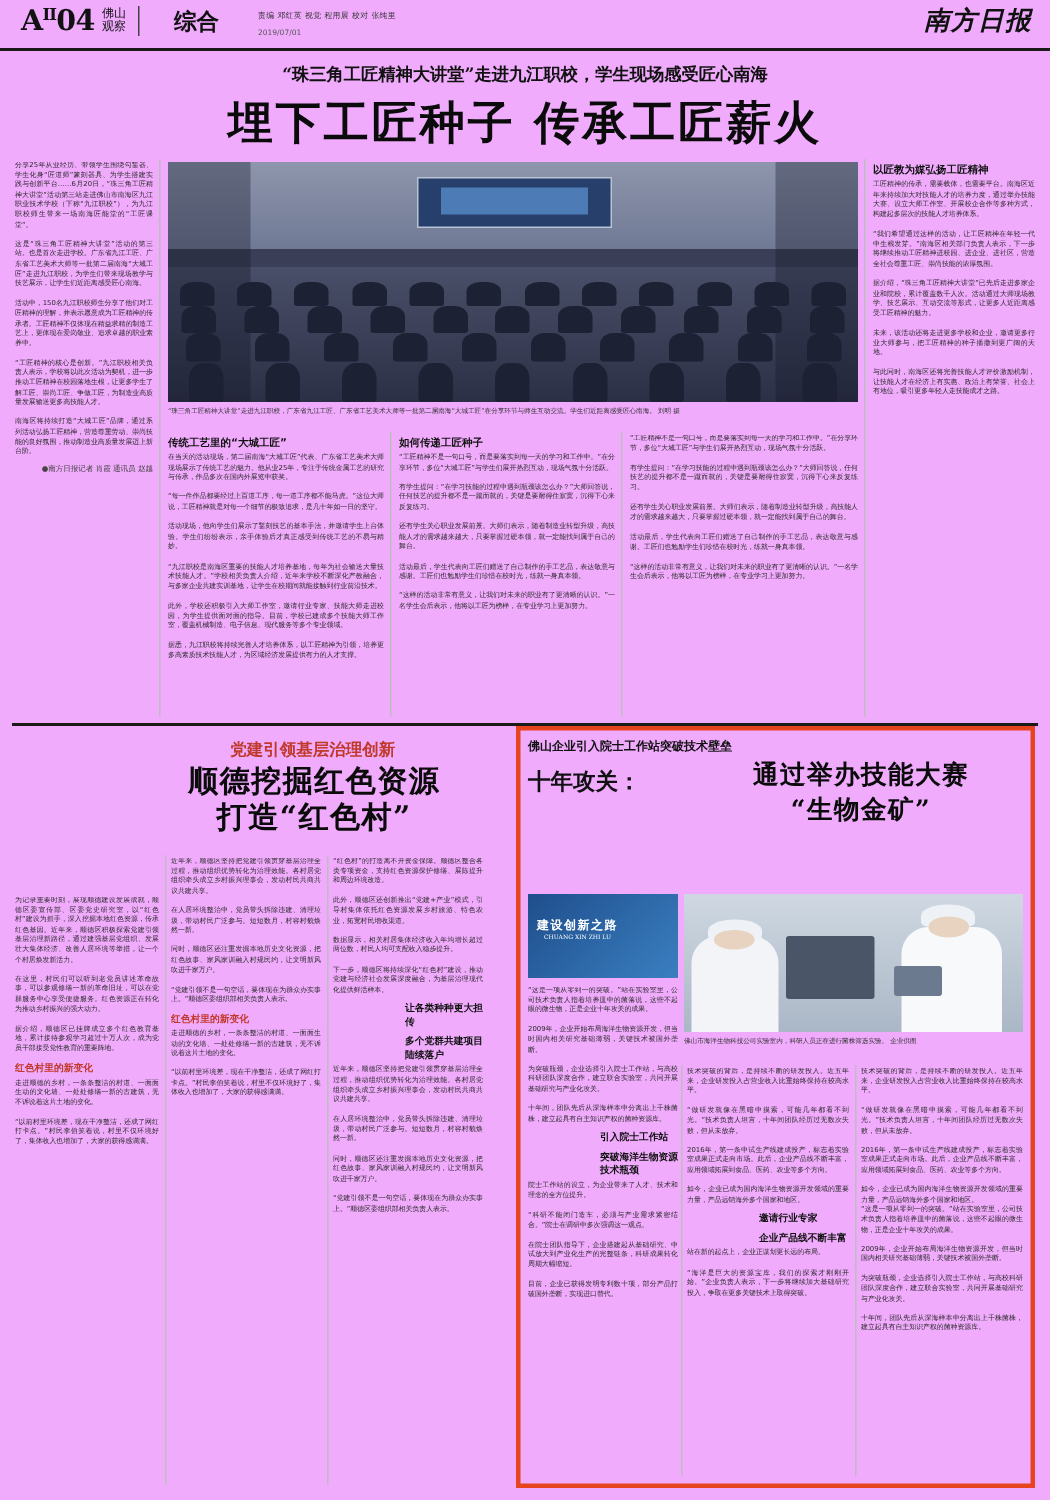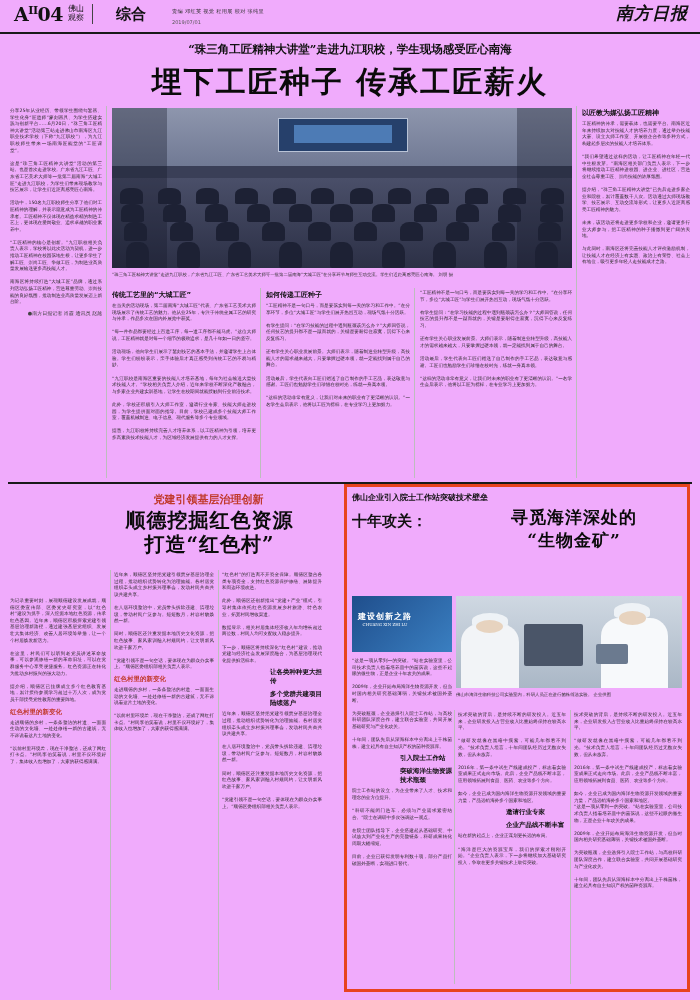--- a/index.html
+++ b/index.html
@@ -453,21 +453,21 @@
   </div>
 
   <div class="vr" style="left:110px; top:570px; height:420px;"></div>
   <div class="vr" style="left:218px; top:570px; height:420px;"></div>
 
   <div class="hl-box"></div>
 
   <div class="br-kicker">佛山企业引入院士工作站突破技术壁垒</div>
   <div class="br-head-l">十年攻关：</div>
   <div class="br-head-r">
-    <div>寻觅海洋深处的</div>
+    <div>通过举办技能大赛</div>
     <div>“生物金矿”</div>
   </div>
 
   <div class="photo" style="left:352px; top:596px; width:100px; height:56px;">
     <div class="ban-bg"></div>
     <div class="ban-text">
       <span>建设创新之路</span>
       <small>CHUANG XIN ZHI LU</small>
     </div>
   </div>

